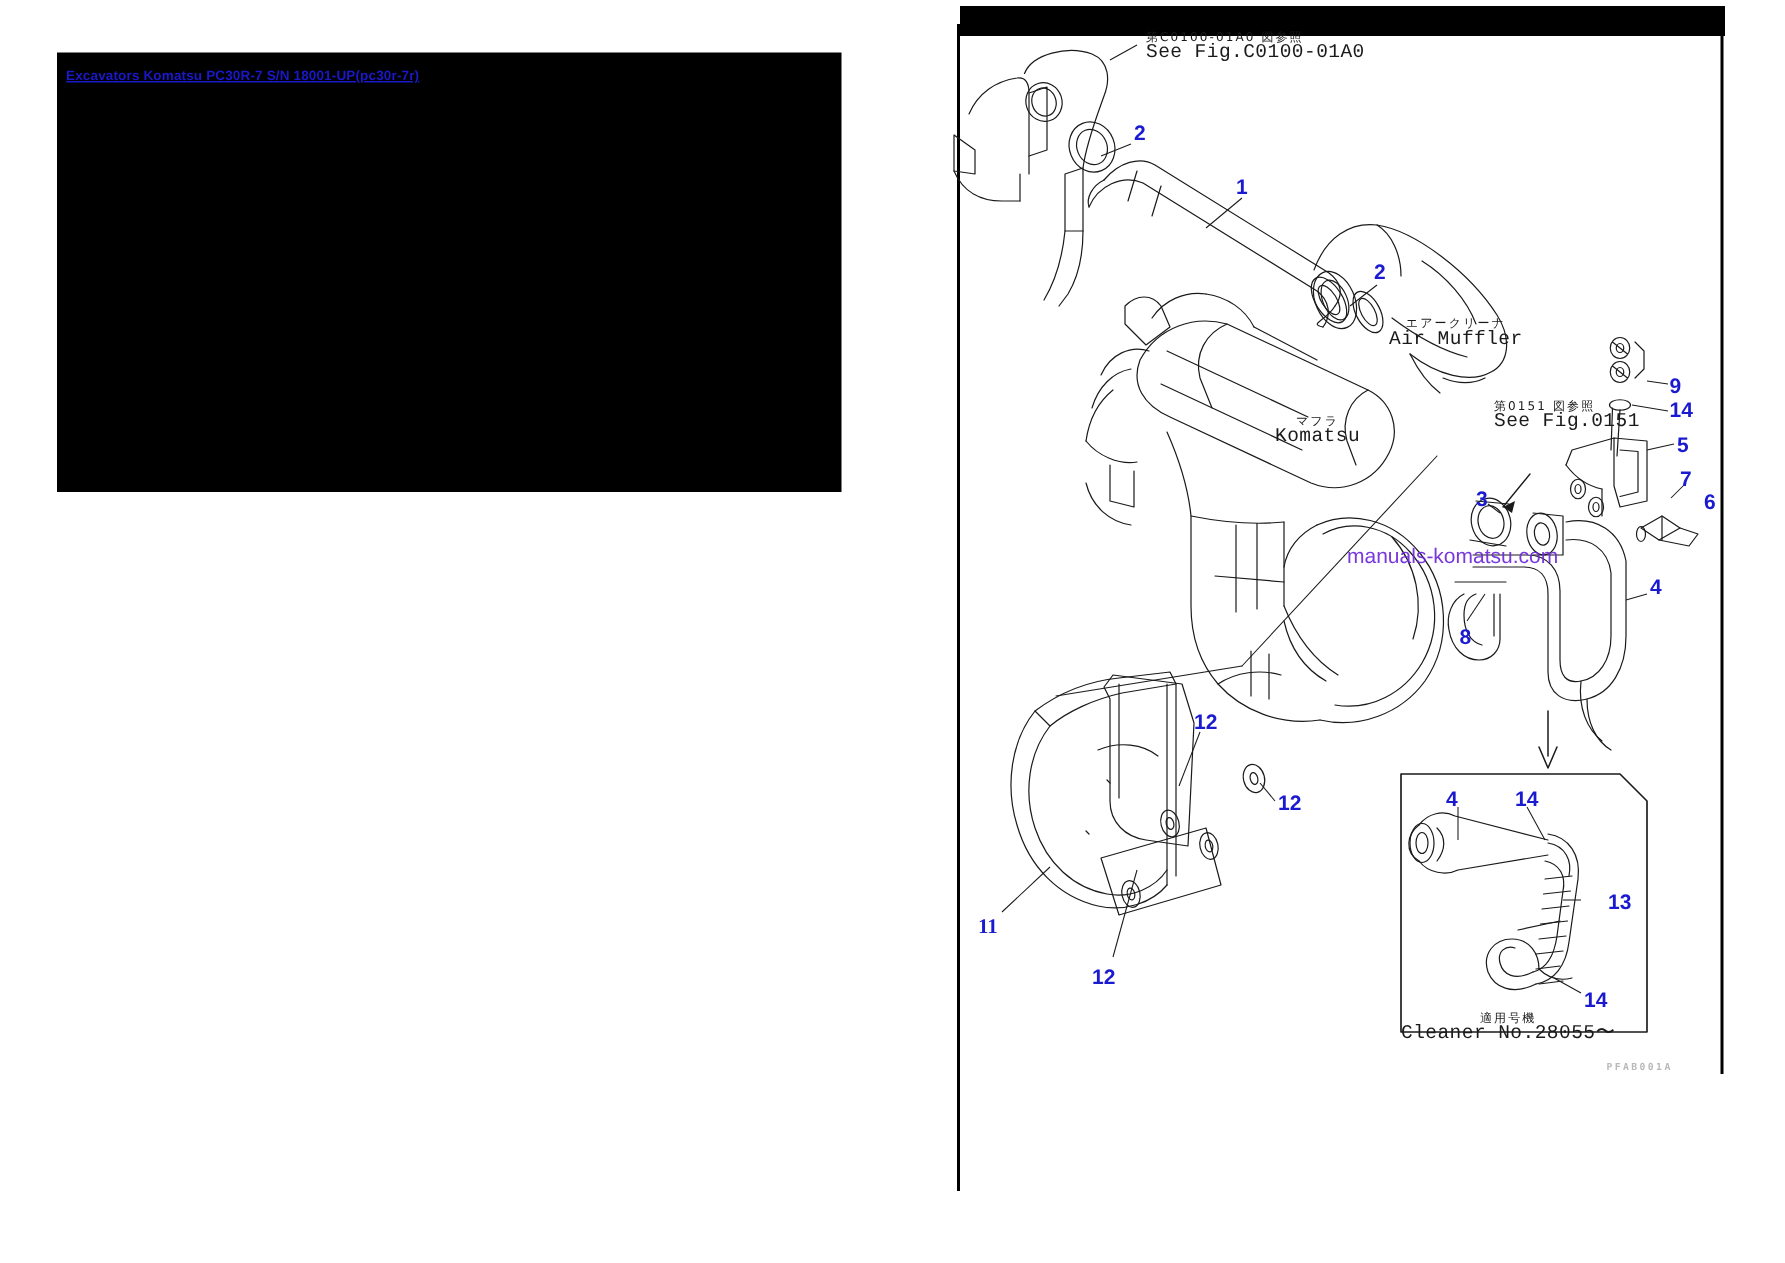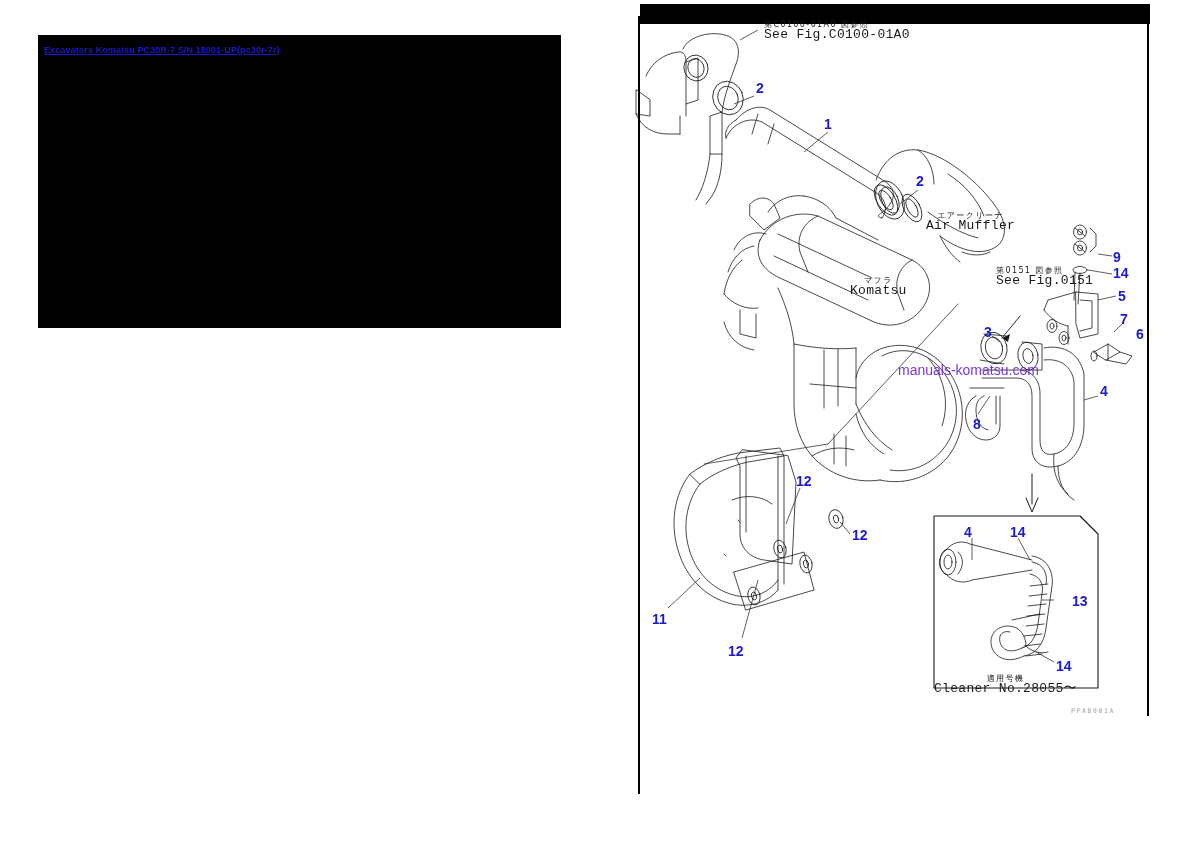--- a/index.html
+++ b/index.html
@@ -382,21 +382,21 @@
   <div class="callout" style="left:485px; top:246px;">9</div>
   <div class="callout" style="left:485px; top:262px;">14</div>
   <div class="callout" style="left:490px; top:285px;">5</div>
   <div class="callout" style="left:492px; top:308px;">7</div>
   <div class="callout" style="left:508px; top:323px;">6</div>
   <div class="callout" style="left:356px; top:321px;">3</div>
   <div class="callout" style="left:472px; top:380px;">4</div>
   <div class="callout" style="left:345px; top:413px;">8</div>
   <div class="callout" style="left:168px; top:470px;">12</div>
   <div class="callout" style="left:224px; top:524px;">12</div>
-  <div class="callout" style="left:24px;  top:608px;">11</div>
+  <div class="callout" style="left:24px;  top:608px;font-family:Liberation Serif, serif;">11</div>
   <div class="callout" style="left:100px; top:640px;">12</div>
   <div class="callout" style="left:336px; top:521px;">4</div>
   <div class="callout" style="left:382px; top:521px;">14</div>
   <div class="callout" style="left:428px; top:590px;margin-left:16px;">13</div>
   <div class="callout" style="left:428px; top:655px;">14</div>
 
   <svg style="position:absolute; left:0; top:0; width:522px; height:790px; pointer-events:none;" viewBox="0 0 522 790">
     <g stroke="#1a1a1a" stroke-width="0.7" fill="none">
       <path d="M126 92 L 106 100"></path>
       <path d="M200 128 L 176 148"></path>

